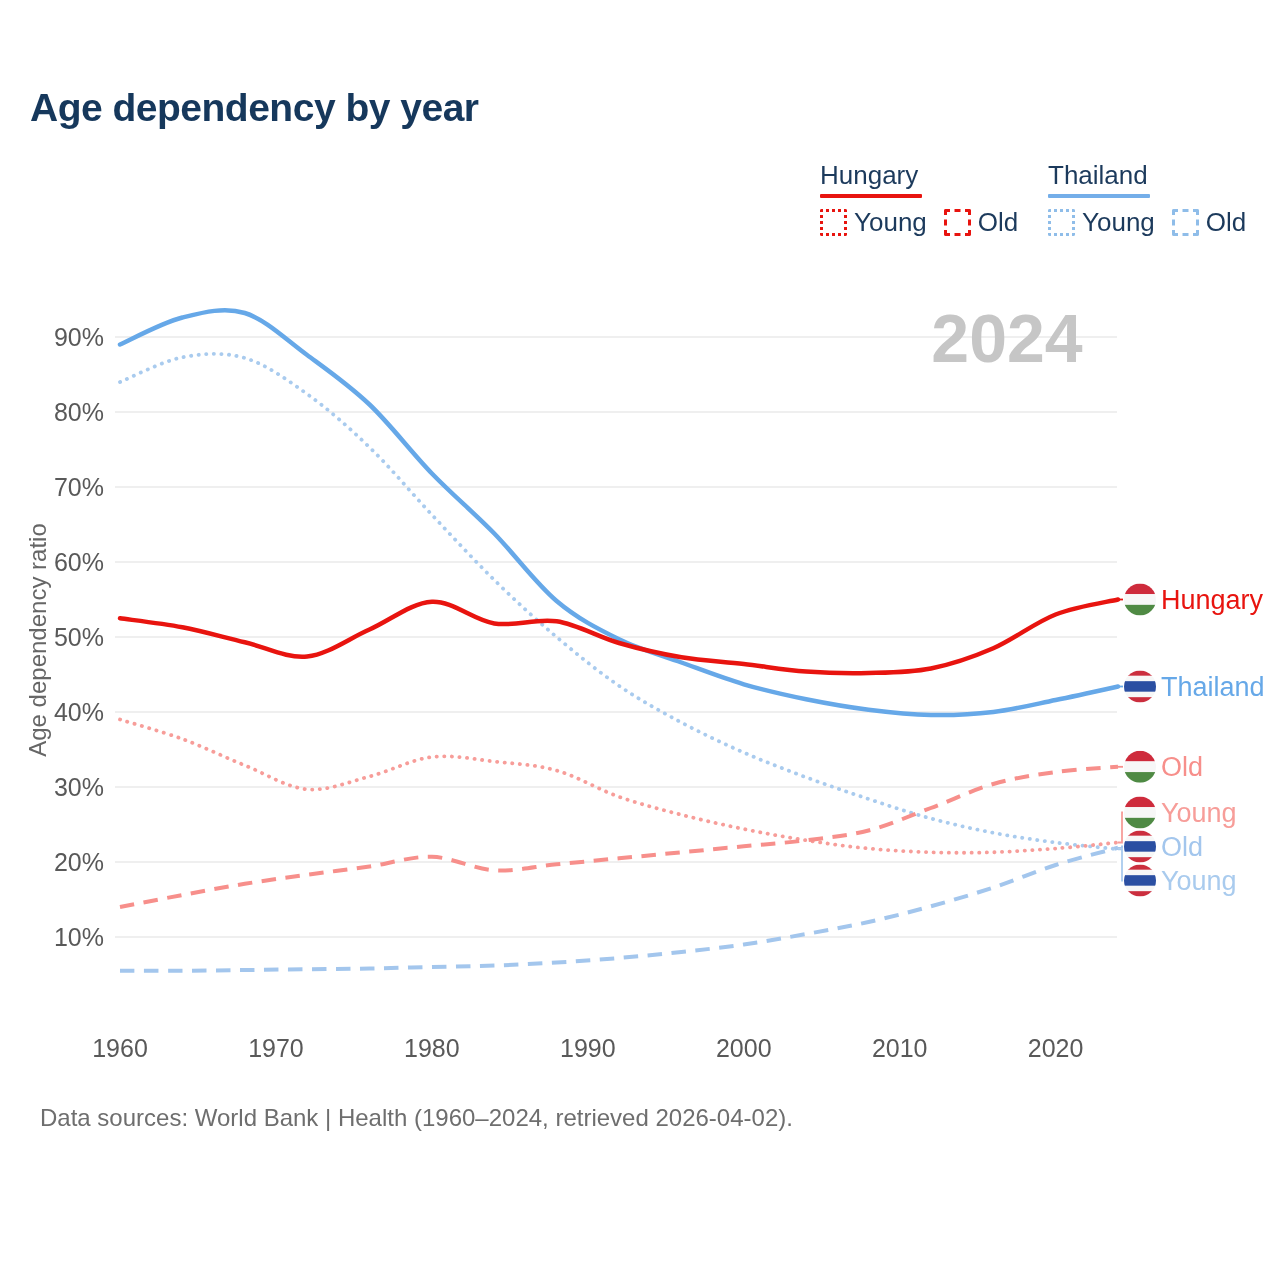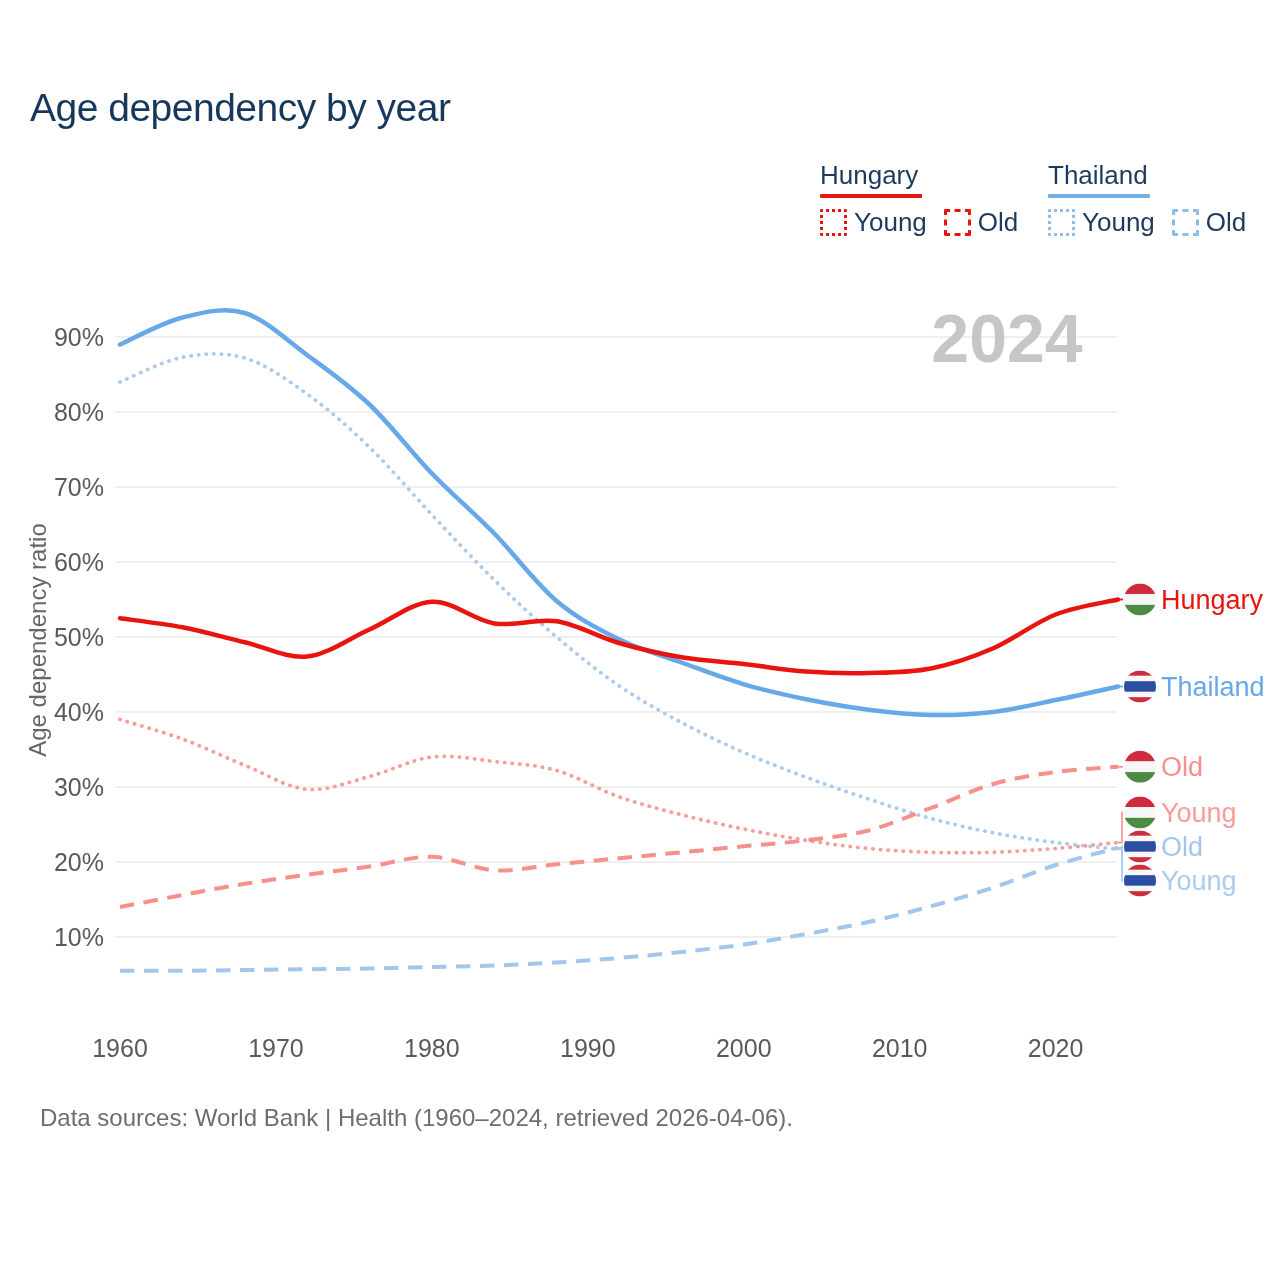--- a/index.html
+++ b/index.html
@@ -2,21 +2,21 @@
 <html><head>
 <meta charset="utf-8">
 <style>
   html,body{margin:0;padding:0;background:#ffffff;}
   .page{
     position:relative;width:1280px;height:1280px;background:#ffffff;
     font-family:"Liberation Sans", sans-serif;overflow:hidden;
   }
   .chart-title{
     position:absolute;left:30px;top:86px;margin:0;
-    font-size:39px;font-weight:400;color:#16385c;letter-spacing:-0.5px;
+    font-size:39px;font-weight:700;color:#16385c;letter-spacing:-0.5px;
   }
   .legend{position:absolute;top:160px;display:block;}
   .legend-hungary{left:820px;}
   .legend-thailand{left:1048px;}
   .legend-country{font-size:26px;color:#1c3a5c;}
   .legend-underline{height:4px;width:102px;margin-top:3px;border-radius:1px;}
   .legend-items{display:flex;align-items:center;margin-top:9px;}
   .legend-item{display:flex;align-items:center;margin-right:17px;cursor:pointer;}
   .legend-box{width:21px;height:21px;margin-right:7px;border-radius:2px;flex:0 0 auto;}
   .legend-box.dotted{border:3px dotted;}
@@ -187,16 +187,16 @@
             <rect x="1124" y="875.17" width="32" height="10.66" fill="#2b4fa2"></rect>
             <rect x="1124" y="885.83" width="32" height="5.34" fill="#f7f7f7"></rect>
             <rect x="1124" y="891.17" width="32" height="5.33" fill="#cb2e3e"></rect>
           </g>
         </g>
         <text x="1161" y="889.5" class="end-label" fill="#a9cbee">Young</text>
       </g>
   </svg>
 
   <div class="footer">
-    <div>Data sources: World Bank | Health (1960–2024, retrieved 2026-04-06).</div>
+    <div>Data sources: World Bank | Health (1960–2024, retrieved 2026-04-02).</div>
   </div>
 
 </div>
 
 </body></html>

